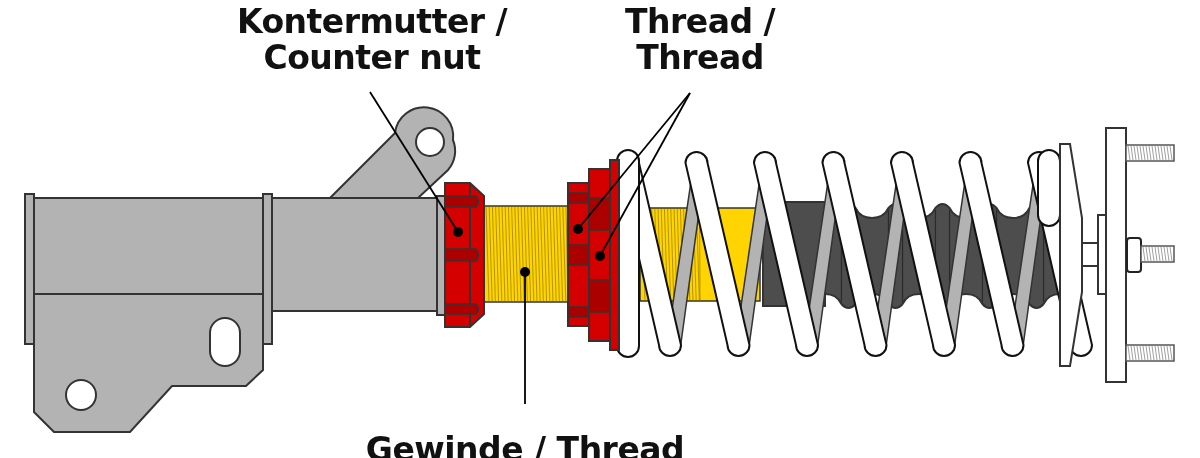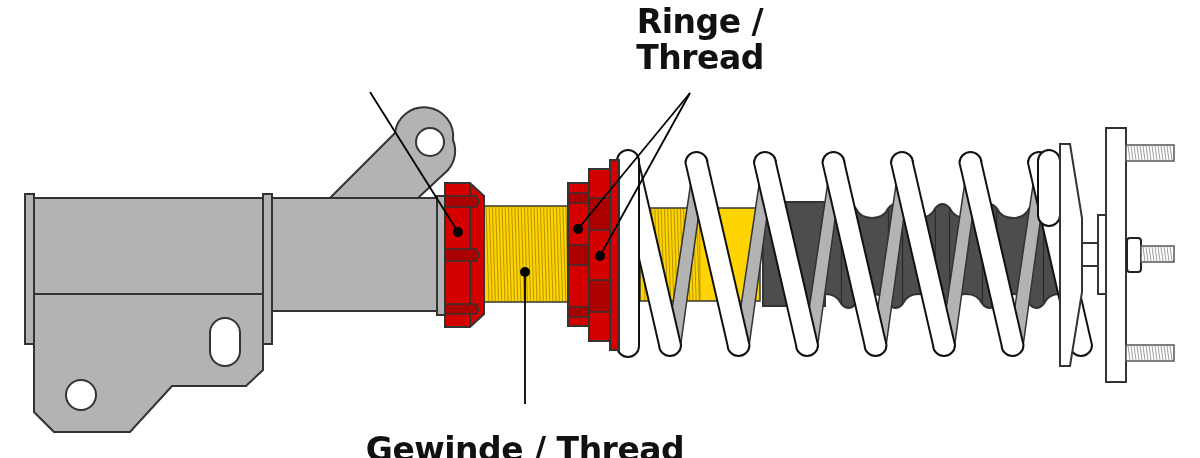--- a/index.html
+++ b/index.html
@@ -213,22 +213,26 @@
       <circle cx="458" cy="232" r="5" fill="#000"></circle>
       <line x1="690" y1="93" x2="578" y2="229" stroke="#000" stroke-width="1.8"></line>
       <circle cx="578" cy="229" r="5" fill="#000"></circle>
       <line x1="690" y1="93" x2="600" y2="256" stroke="#000" stroke-width="1.8"></line>
       <circle cx="600" cy="256" r="5" fill="#000"></circle>
       <line x1="525" y1="272" x2="525" y2="404" stroke="#000" stroke-width="1.8"></line>
       <circle cx="525" cy="272" r="5" fill="#000"></circle>
     </g>
   </svg>
 
+  <div class="label" id="label-counter-nut">
+    <div>Kontermutter /</div>
+    <div>Counter nut</div>
+  </div>
   <div class="label" id="label-rings">
-    <div>Ringe /</div>
+    <div>Thread /</div>
     <div>Thread</div>
   </div>
   <div class="label" id="label-thread">
     <div>Gewinde / Thread</div>
   </div>
 </div>
 
 <style>
   .grey { fill: #b3b3b3; stroke: #333333; stroke-width: 2; }
 </style>

